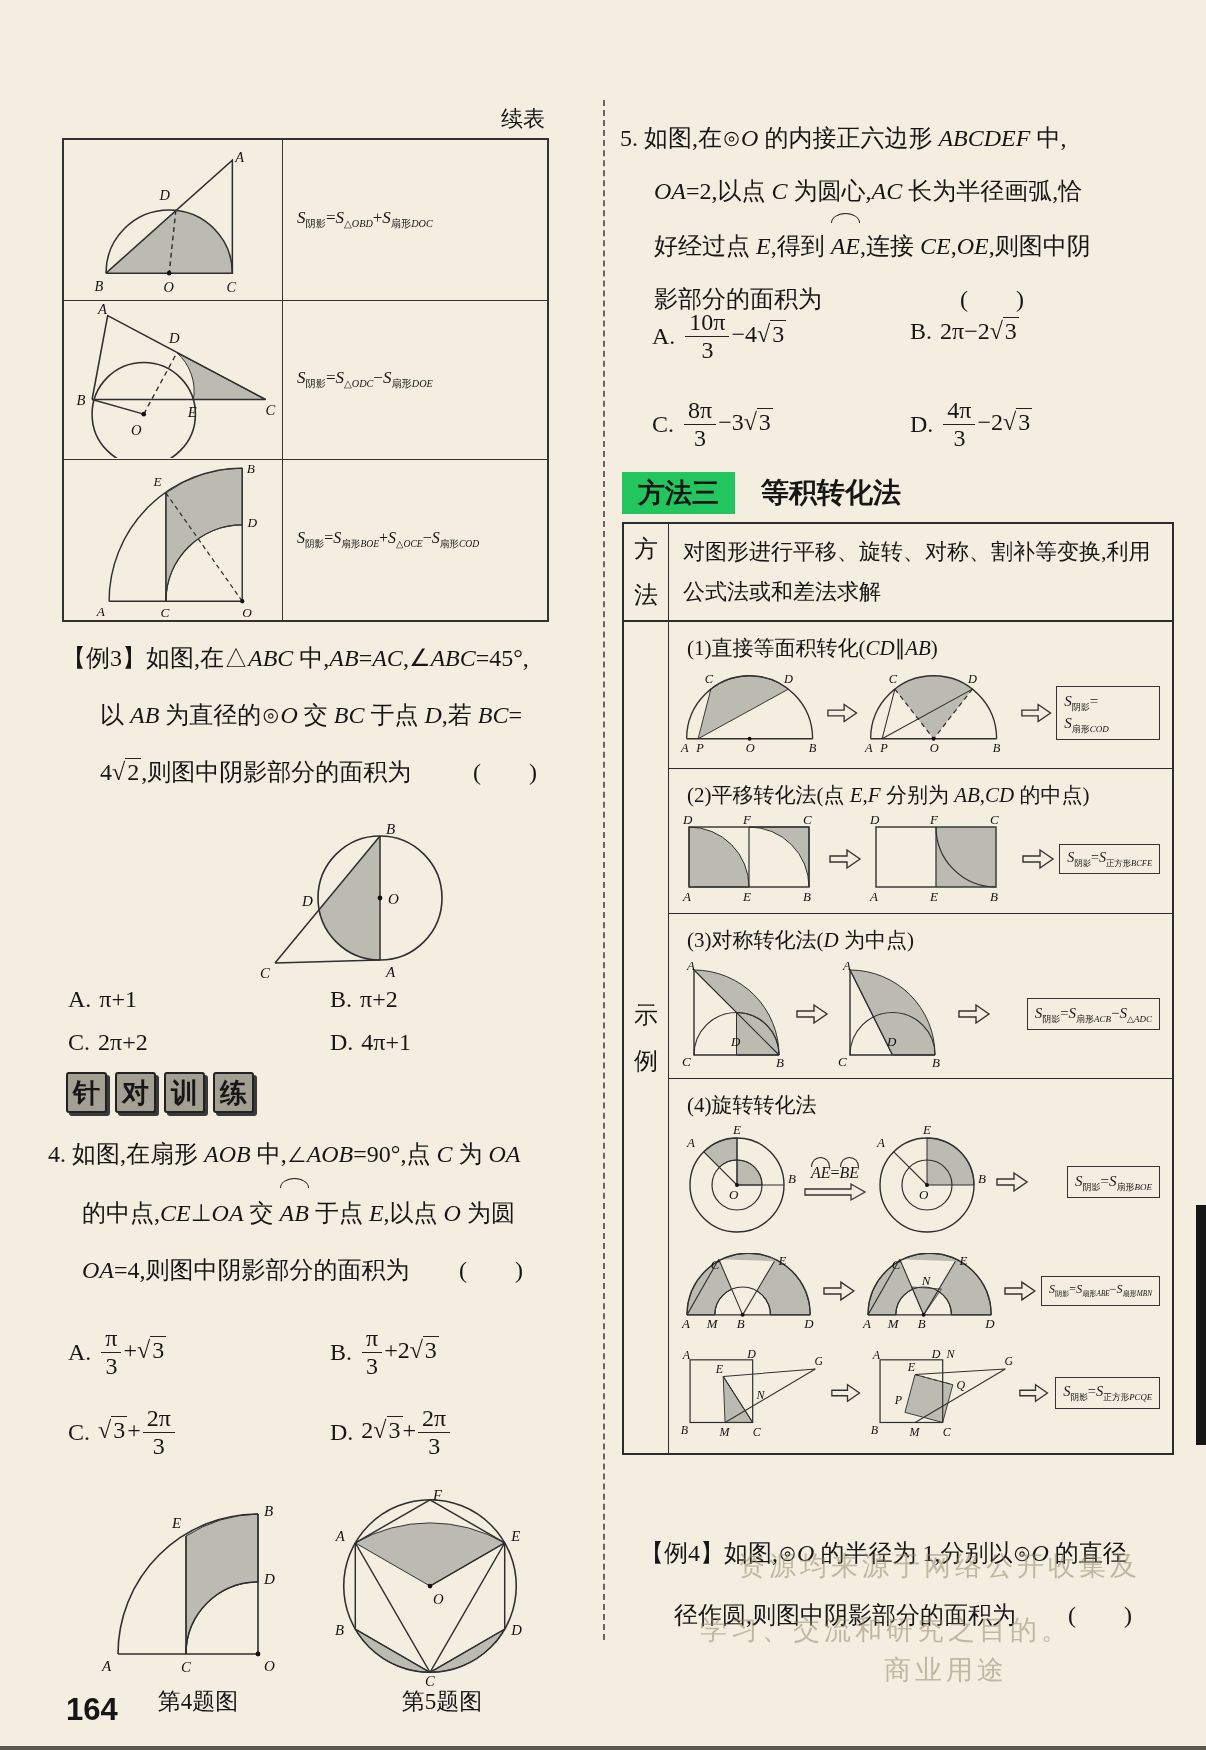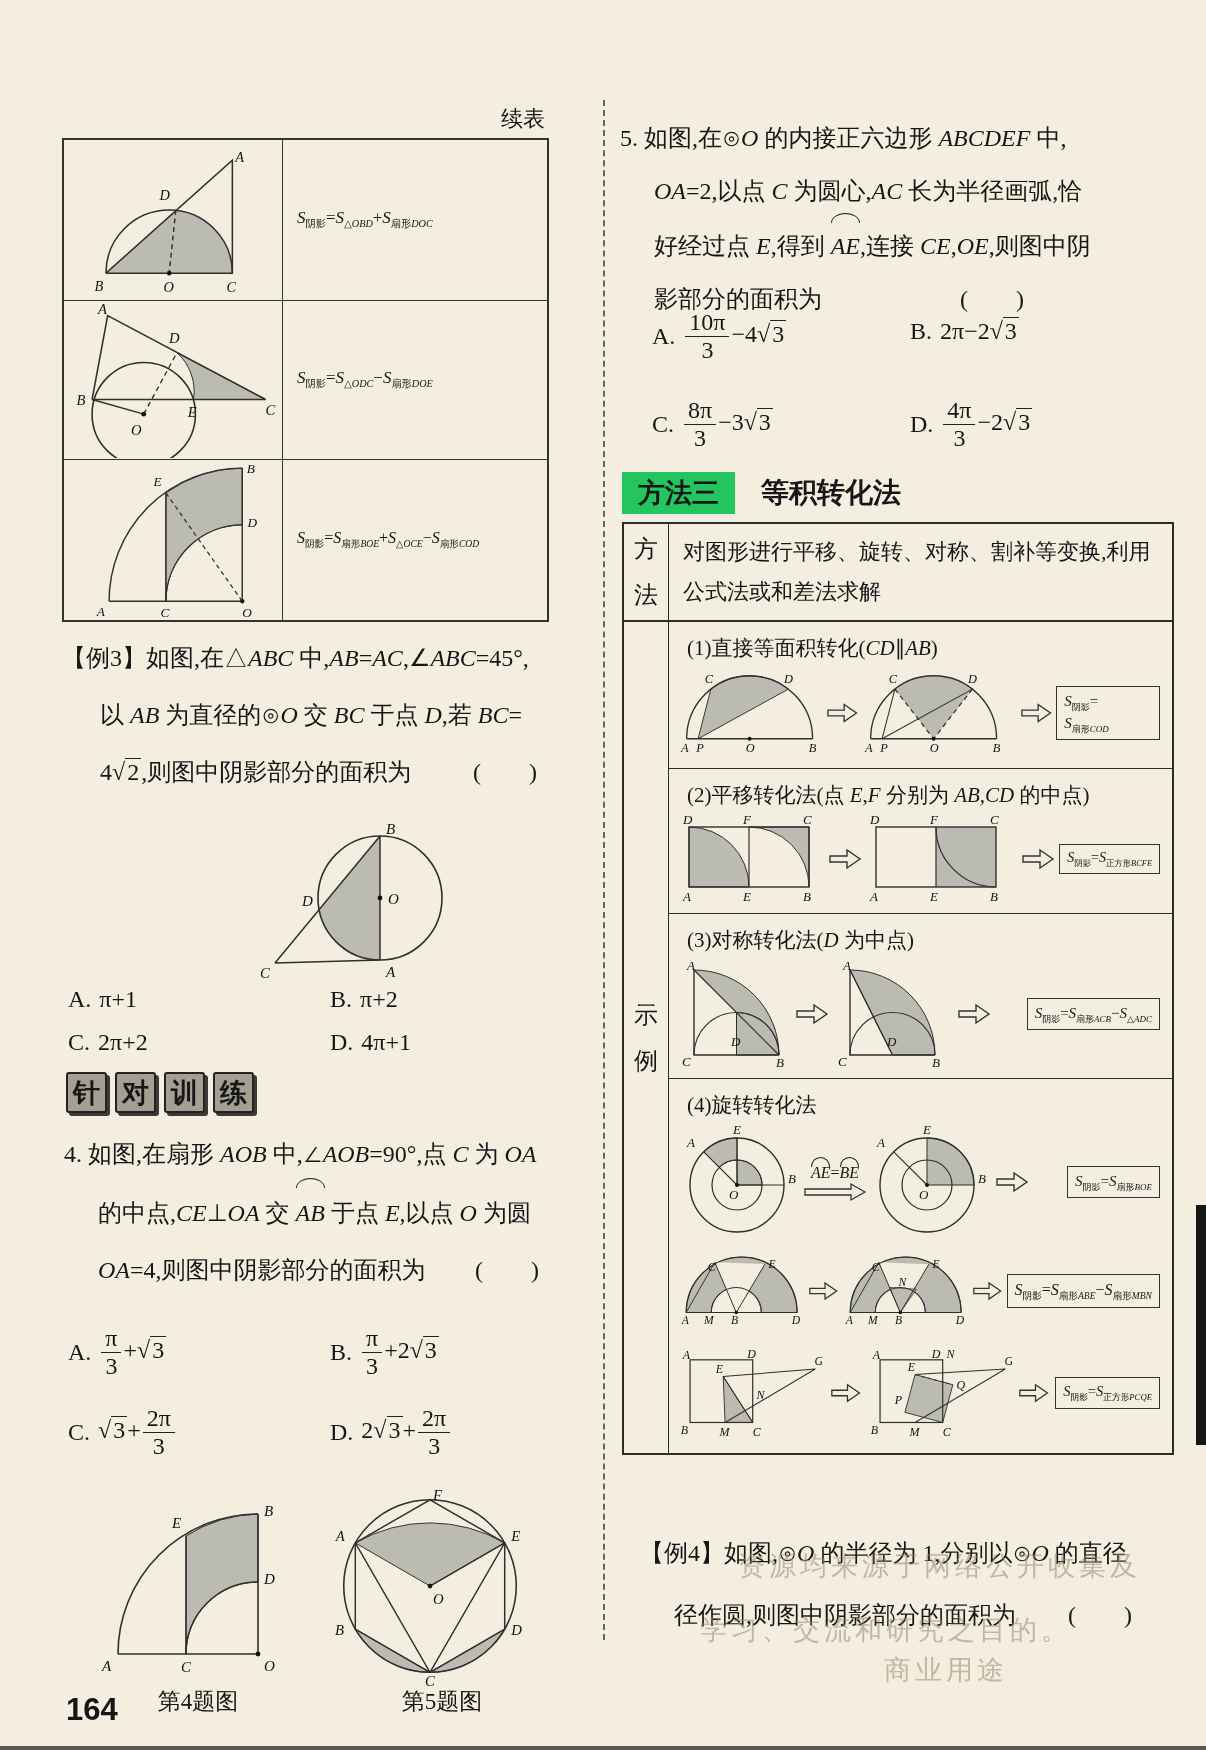--- a/index.html
+++ b/index.html
@@ -177,21 +177,21 @@
       <span>4π+1</span>
     </div>
 
   <div class="abs" style="left:66px;top:1072px;display:flex;">
     <div class="tile">针</div>
     <div class="tile">对</div>
     <div class="tile">训</div>
     <div class="tile">练</div>
   </div>
 
-  <div class="abs txt24" style="left:64px;top:1126px;width:485px;line-height:57px;">
+  <div class="abs txt24" style="left:48px;top:1126px;width:485px;line-height:57px;">
     <div class="line">4. 如图,在扇形 <i>AOB</i> 中,∠<i>AOB</i>=90°,点 <i>C</i> 为 <i>OA</i></div>
     <div class="line" style="padding-left:34px;">的中点,<i>CE</i>⊥<i>OA</i> 交 <span class="arc"><i>AB</i></span> 于点 <i>E</i>,以点 <i>O</i> 为圆</div>
     <div class="flexline">
       <span style="padding-left:34px;"><i>OA</i>=4,则图中阴影部分的面积为</span>
       <span>(　　)</span>
     </div>
   </div>
 
   <div class="abs opt" style="left:68px;top:1326px;">
     <span class="ol">A.</span>
@@ -499,21 +499,21 @@
               <text x="100" y="12" class="lbls">E</text>
               <text x="62" y="32" class="lbls">N</text>
               <text x="3" y="75" class="lbls">A</text>
               <text x="28" y="75" class="lbls">M</text>
               <text x="58" y="75" class="lbls">B</text>
               <text x="126" y="75" class="lbls">D</text>
             </svg>
             <svg width="34" height="22" viewBox="0 0 34 22" style="margin:0 4px;">
               <path d="M2,8 L19,8 L19,2 L32,11 L19,20 L19,14 L2,14 Z" fill="#f3eee0" stroke="#333" stroke-width="1.4"></path>
               </svg>
-            <div class="resbox" style="font-size:16px;text-align:right;"><i>S</i><sub>阴影</sub>=<i>S</i><sub>扇形<i>ABE</i></sub>−<i>S</i><sub>扇形<i>MBN</i></sub></div>
+            <div class="resbox" style="font-size:12px;text-align:right;"><i>S</i><sub>阴影</sub>=<i>S</i><sub>扇形<i>ABE</i></sub>−<i>S</i><sub>扇形<i>MBN</i></sub></div>
           </div>
 
           <div class="figrow">
             <svg width="155" height="100" viewBox="0 0 155 100">
               <path d="M48,32 L50,82 L80,82 Z" fill="#bcbbb2" stroke="#2f2f2f" stroke-width="1"></path>
               <rect x="12" y="14" width="68" height="68" fill="none" stroke="#2f2f2f" stroke-width="1.3"></rect>
               <path d="M48,32 L148,24 M50,82 L148,24 M48,32 L80,82" fill="none" stroke="#2f2f2f" stroke-width="1.1"></path>
               <text x="4" y="13" class="lbls">A</text>
               <text x="74" y="12" class="lbls">D</text>
               <text x="147" y="20" class="lbls">G</text>

